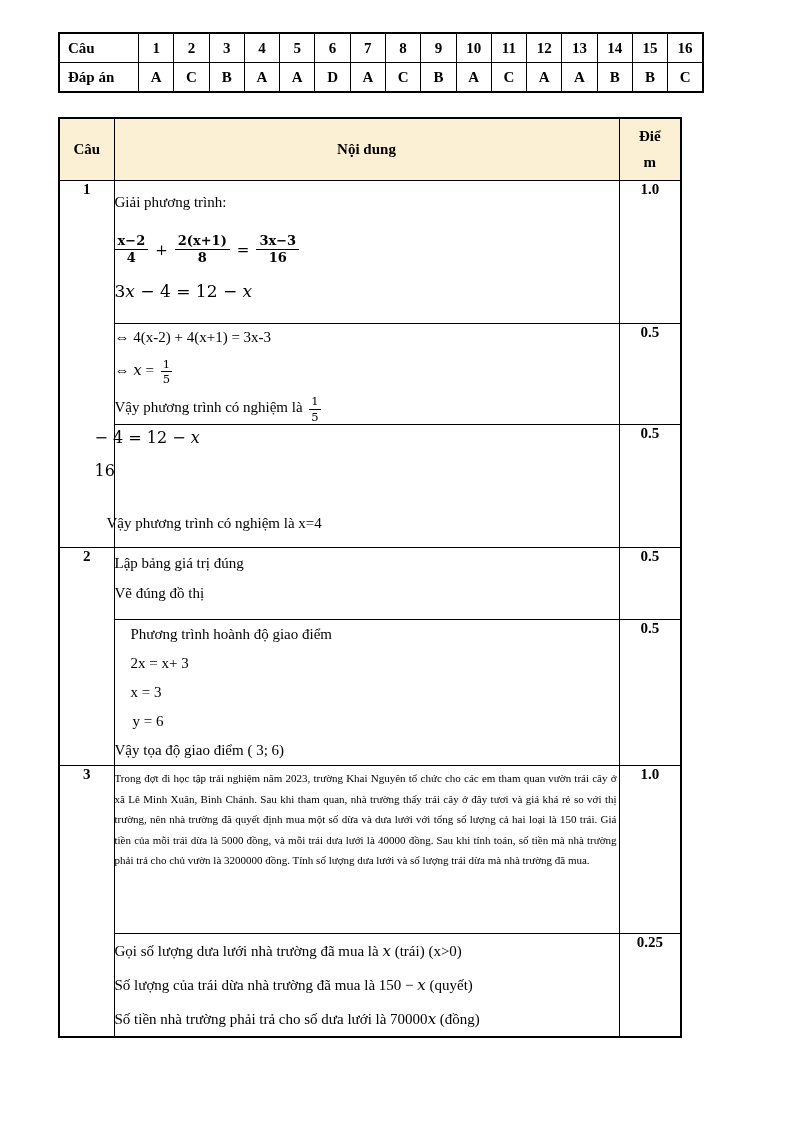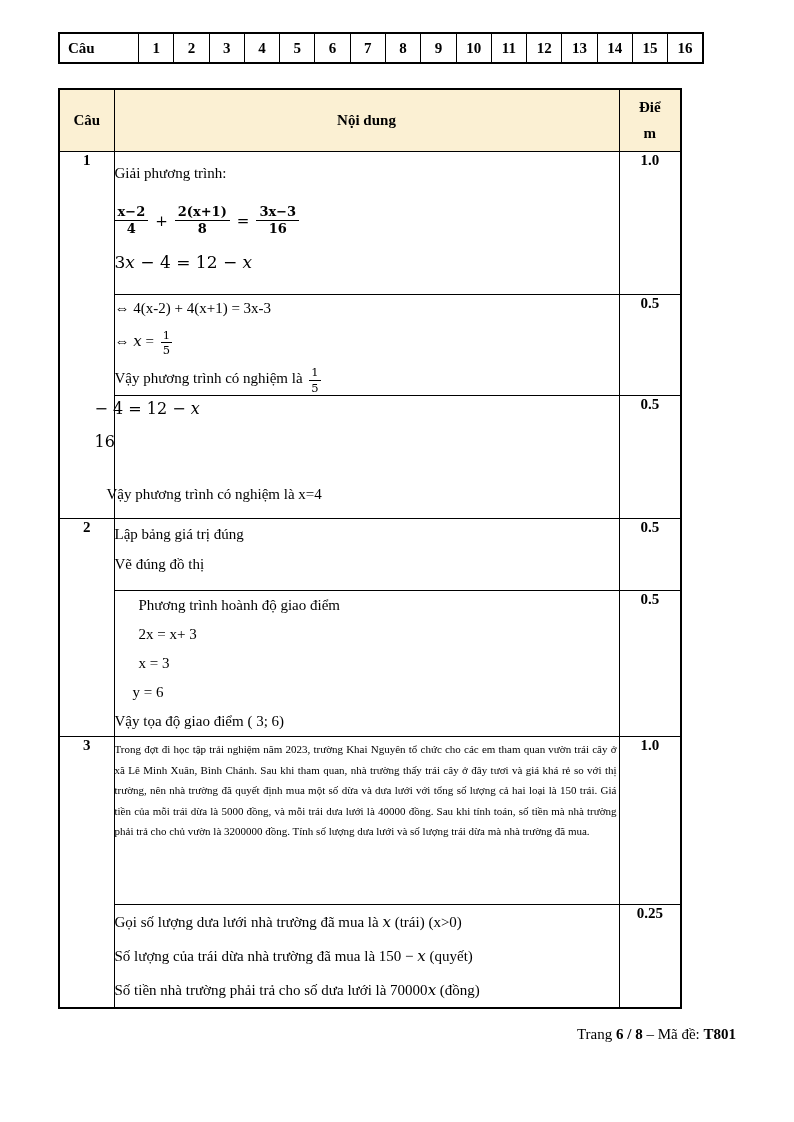--- a/index.html
+++ b/index.html
@@ -105,21 +105,21 @@
   .frac-sm .num { display: block; border-bottom: 1.2px solid #000; padding: 0 2px; }
   .frac-sm .den { display: block; }
   .eq2-line { font-size: 17px; margin-top: 14px; }
   .sp-line { line-height: 30px; }
   .r1b-l1 { margin-top: 2px; }
   .r1b-l2 { margin-top: 9px; }
   .r1b-l3 { margin-top: 8px; }
   .r1c-l1 { margin-left: -20px; font-size: 16px; margin-top: 2px; }
   .r1c-l2 { margin-left: -20px; font-size: 16px; margin-top: 11px; }
   .r1c-l3 { margin-left: -8px; margin-top: 30px; }
-  .ind1 { margin-left: 24px; }
+  .ind1 { margin-left: 16px; }
   .ind2 { margin-left: 18px; }
   .r2b-line { line-height: 29px; }
   .para {
     font-size: 11px; line-height: 20.5px;
     text-align: justify;
     margin: 2px 0 0 0;
     padding-right: 2px;
   }
   .r3b-line { line-height: 34px; }
   
@@ -150,20 +150,39 @@
       <td>8</td>
       <td>9</td>
       <td>10</td>
       <td>11</td>
       <td>12</td>
       <td>13</td>
       <td>14</td>
       <td>15</td>
       <td>16</td>
     </tr>
+    <tr>
+      <td class="mc-label">Đáp án</td>
+      <td>A</td>
+      <td>C</td>
+      <td>B</td>
+      <td>A</td>
+      <td>A</td>
+      <td>D</td>
+      <td>A</td>
+      <td>C</td>
+      <td>B</td>
+      <td>A</td>
+      <td>C</td>
+      <td>A</td>
+      <td>A</td>
+      <td>B</td>
+      <td>B</td>
+      <td>C</td>
+    </tr>
   </tbody>
     </table>
 
 
   <table class="essay-table">
     <colgroup>
       <col style="width:55px">
       <col style="width:505px">
       <col style="width:62px">
     </colgroup>
@@ -252,15 +271,14 @@
       <td class="content-cell">
         <div class="r3b-line"><span>Gọi số lượng dưa lưới nhà trường đã mua là </span><span class="var">x</span><span> (trái) (x&gt;0)</span></div>
         <div class="r3b-line"><span>Số lượng của trái dừa nhà trường đã mua là 150 − </span><span class="var">x</span><span> (quyết)</span></div>
         <div class="r3b-line"><span>Số tiền nhà trường phải trả cho số dưa lưới là 70000</span><span class="var">x</span><span> (đồng)</span></div>
       </td>
       <td class="score-cell score-mid">0.25</td>
     </tr>
   </tbody>
     </table>
 
-  <div class="footer"><span>Trang </span><b>6 / 8</b><span> – Mã đề: </span><b>T801</b></div>
 
 </div>
 
 </body></html>

